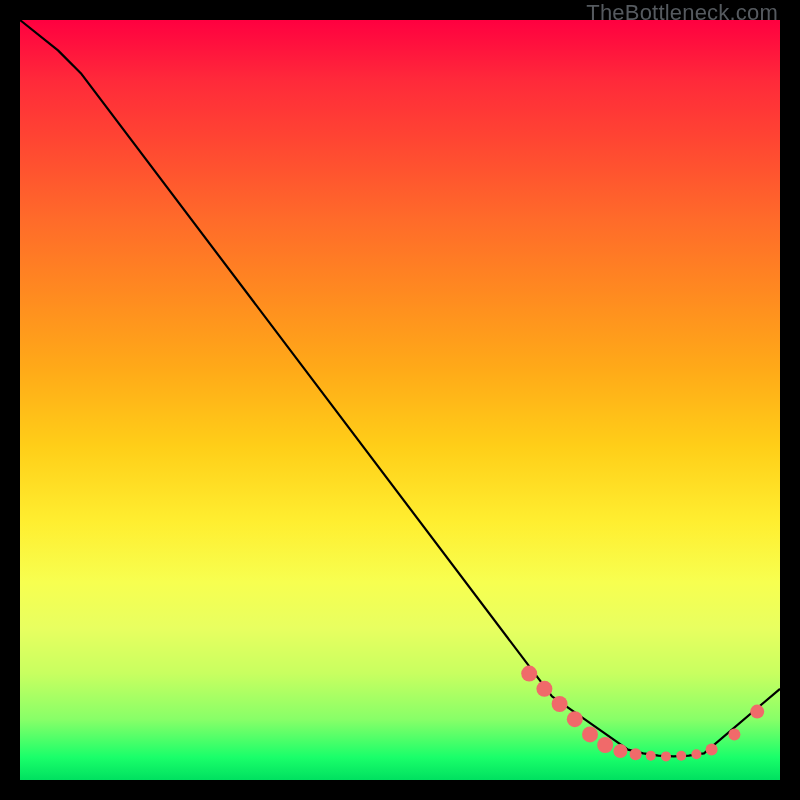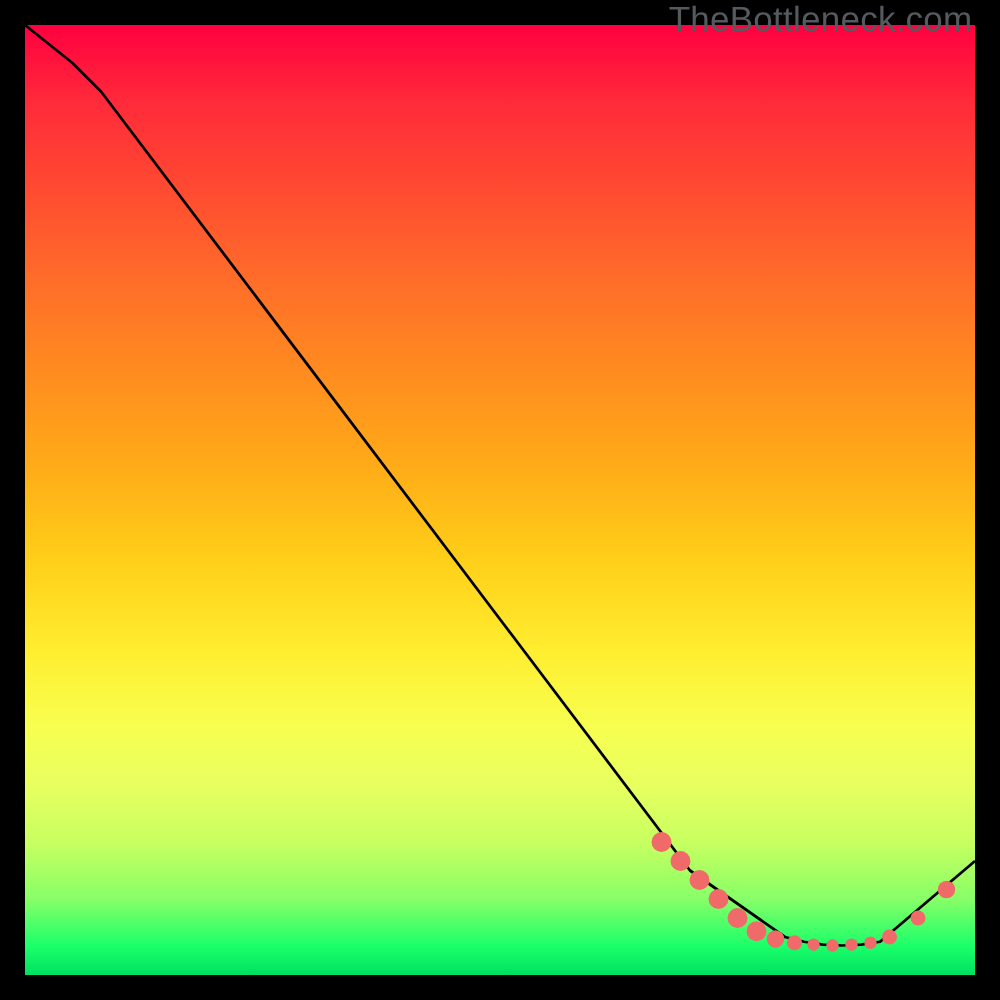--- a/index.html
+++ b/index.html
@@ -42,21 +42,21 @@
       #88ff68 92%,
       #1aff6a 97%,
       #00e060 100%
     );
   }
   .watermark {
     position: absolute;
     top: 0px;
     right: 22px;
     color: #555a5f;
-    font-size: 28px;
+    font-size: 22px;
     font-weight: 500;
     letter-spacing: 0.2px;
     user-select: none;
   }
   svg.curve {
     position: absolute;
     left: 0;
     top: 0;
     width: 760px;
     height: 760px;

